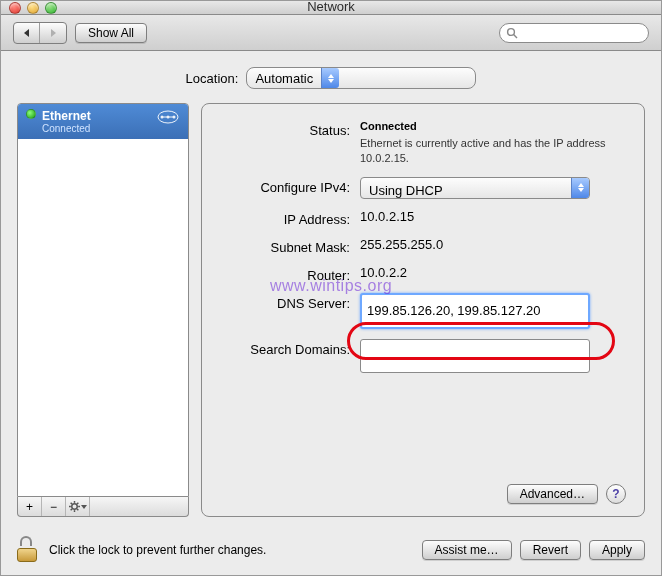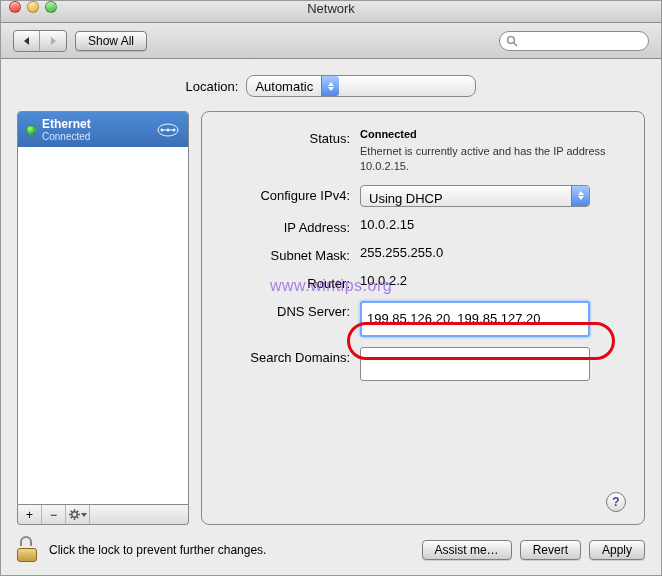--- a/index.html
+++ b/index.html
@@ -1,17 +1,17 @@
 <!DOCTYPE html>
 <html><head>
 <meta charset="utf-8">
 <style>
 *{box-sizing:border-box;margin:0;padding:0;font-family:"Lucida Grande","Helvetica Neue",Arial,sans-serif;font-size:11px;color:#000}
 body{background:#ececec;width:662px;height:576px;border:1px solid #999;position:relative;overflow:hidden}
-.titlebar{height:22px;background:linear-gradient(#e8e8e8,#cfcfcf);border-bottom:1px solid #8a8a8a;display:flex;align-items:flex-start;position:relative}
+.titlebar{height:14px;background:linear-gradient(#e8e8e8,#cfcfcf);border-bottom:1px solid #8a8a8a;display:flex;align-items:flex-end;position:relative}
 .traffic{display:flex;gap:6px;margin-left:8px}
 .tl{width:12px;height:12px;border-radius:50%;border:1px solid rgba(0,0,0,.25);box-shadow:inset 0 2px 2px rgba(255,255,255,.5)}
 .red{background:radial-gradient(circle at 40% 35%,#ff8b83,#e0362c)}
 .yel{background:radial-gradient(circle at 40% 35%,#ffe08a,#e0a32c)}
 .grn{background:radial-gradient(circle at 40% 35%,#9be08a,#2cb52c)}
 .wtitle{position:absolute;left:0;right:0;text-align:center;font-size:13px;color:#2b2b2b}
 .toolbar{height:36px;background:linear-gradient(#e8e8e8,#cfcfcf);border-bottom:1px solid #8a8a8a;display:flex;align-items:center;padding:4px 12px;gap:8px}
 .seg{display:flex;border:1px solid #7e7e7e;border-radius:4px;overflow:hidden;background:linear-gradient(#fdfdfd,#cfcfcf)}
 .seg button{border:none;background:transparent;width:26px;height:20px;cursor:pointer;display:flex;align-items:center;justify-content:center;line-height:1}
 .seg button:first-child{border-right:1px solid #9e9e9e}
@@ -25,21 +25,21 @@
 .locrow .lbl{font-size:13px}
 .sel{display:flex;align-items:center;border:1px solid #8a8a8a;border-radius:8px;background:linear-gradient(#fdfdfd,#e6e6e6);height:22px}
 .sel .txt{padding:0 8px;font-size:13px}
 .sel .cap{width:18px;height:100%;background:linear-gradient(#a7caff,#4f88e8);border-left:1px solid #5b82c8;border-radius:0 3px 3px 0;display:flex;flex-direction:column;align-items:center;justify-content:center;gap:1px}
 .sel .cap div{width:0;height:0;border-left:3px solid transparent;border-right:3px solid transparent}
 .sel .cap .u{border-bottom:4px solid #fff}
 .sel .cap .d{border-top:4px solid #fff}
 .mainrow{display:flex;gap:12px;flex:1}
 .sidebar{width:172px;display:flex;flex-direction:column}
 .netlist{flex:1;border:1px solid #8a8a8a;border-radius:4px 4px 0 0;background:#fff;overflow:hidden}
-.netitem{background:linear-gradient(#4f8bd6,#3b6fb6);color:#fff;padding:5px 8px;display:flex;align-items:center;gap:6px}
+.netitem{background:linear-gradient(#4f8bd6,#3b6fb6);color:#fff;padding:5px 8px;display:flex;gap:6px}
 .statusdot{width:10px;height:10px;border-radius:50%;background:radial-gradient(circle at 35% 35%,#8cff7c,#1a9a0f);flex:none;border:1px solid rgba(0,0,0,.2)}
 .netitem .nm{color:#fff;font-size:12px;font-weight:bold}
 .netitem .st{color:#cfe3ff;font-size:10px}
 .netitem .linkic{margin-left:auto;opacity:.9}
 .sbbar{display:flex;border:1px solid #8a8a8a;border-top:none;border-radius:0 0 4px 4px;background:linear-gradient(#f6f6f6,#dcdcdc);height:20px}
 .sbbar button{flex:none;width:24px;border:none;border-right:1px solid #b5b5b5;background:transparent;cursor:pointer;font-size:12px;display:flex;align-items:center;justify-content:center;gap:1px}
 .details{flex:1;border:1px solid #8a8a8a;border-radius:8px;padding:16px 18px 12px;background:#ececec;position:relative;display:flex;flex-direction:column}
 .frow{display:flex;align-items:flex-start;margin-bottom:10px}
 .frow .l{width:140px;text-align:right;padding-right:10px;font-size:13px;padding-top:3px}
 .frow .v{flex:1;font-size:13px}
@@ -186,20 +186,21 @@
       </div>
       <div class="frow">
         <div class="l">DNS Server:</div>
         <div class="v"><input type="text" class="focus" value="199.85.126.20, 199.85.127.20" style=""></div>
       </div>
       <div class="frow">
         <div class="l">Search Domains:</div>
         <div class="v"><input type="text" value="" style=""></div>
       </div>
       <div class="advrow">
+        <button class="btn">Advanced…</button>
         <div class="help">?</div>
       </div>
     </div>
   </div>
 </div>
 
 <div class="ring"></div>
 <div class="wm">www.wintips.org</div>
 
 <div class="footer">

